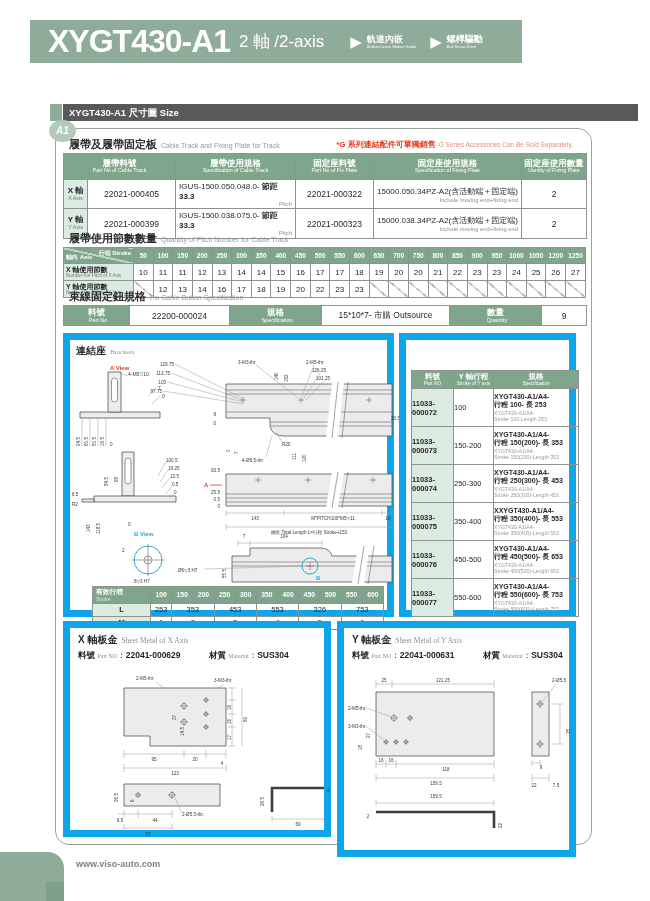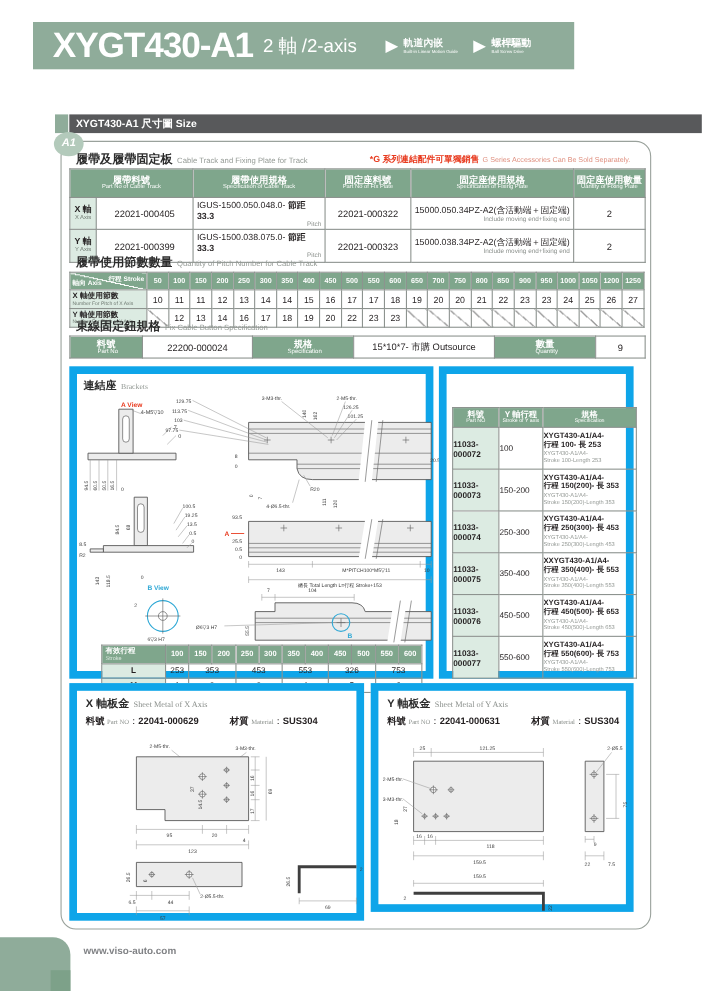--- a/index.html
+++ b/index.html
@@ -635,21 +635,21 @@
         <text x="81" y="150" text-anchor="middle" class="xs">44</text>
         <text x="74" y="164" text-anchor="middle" class="xs">57</text>
         <path class="thick" d="M198,140 V116 H250"></path>
         <text transform="translate(190,134) rotate(-90)" class="xs">26.5</text>
         <text x="224" y="154" text-anchor="middle" class="xs">69</text>
         <text x="253" y="120" class="xs">2</text>
         <path class="dim" d="M198,144 v6 M250,144 v6 M198,147 H250"></path>
       </svg>
     </div>
 
-    <div class="box" style="left:281px; top:492px; width:239px; height:208px;">
+    <div class="box" style="left:281px; top:492px; width:239px; height:236px;">
       <div class="sm-head"><span>Y 軸板金</span><span class="en">Sheet Metal of Y Axis</span></div>
       <div class="sm-sub">
         <span class="lab">料號</span> <span class="en">Part NO</span>：<b>22041-000631</b><span class="gap"></span>
         <span class="lab">材質</span> <span class="en">Material</span>：<b>SUS304</b>
       </div>
       <svg width="231" height="168" viewBox="0 0 231 168" style="position:absolute; left:4px; top:44px;">
         <path class="dim" d="M28,8 v8 M44,8 v8 M146,8 v8 M28,12 H146"></path>
         <text x="36" y="10" text-anchor="middle" class="xs">25</text>
         <text x="95" y="10" text-anchor="middle" class="xs">121.25</text>
         <path class="shape" d="M28,20 h118 v64 h-118 z"></path>

